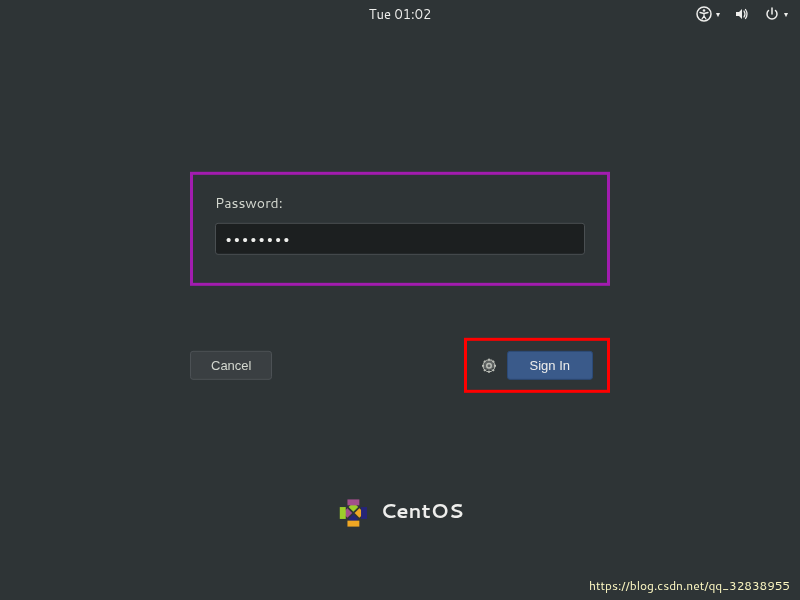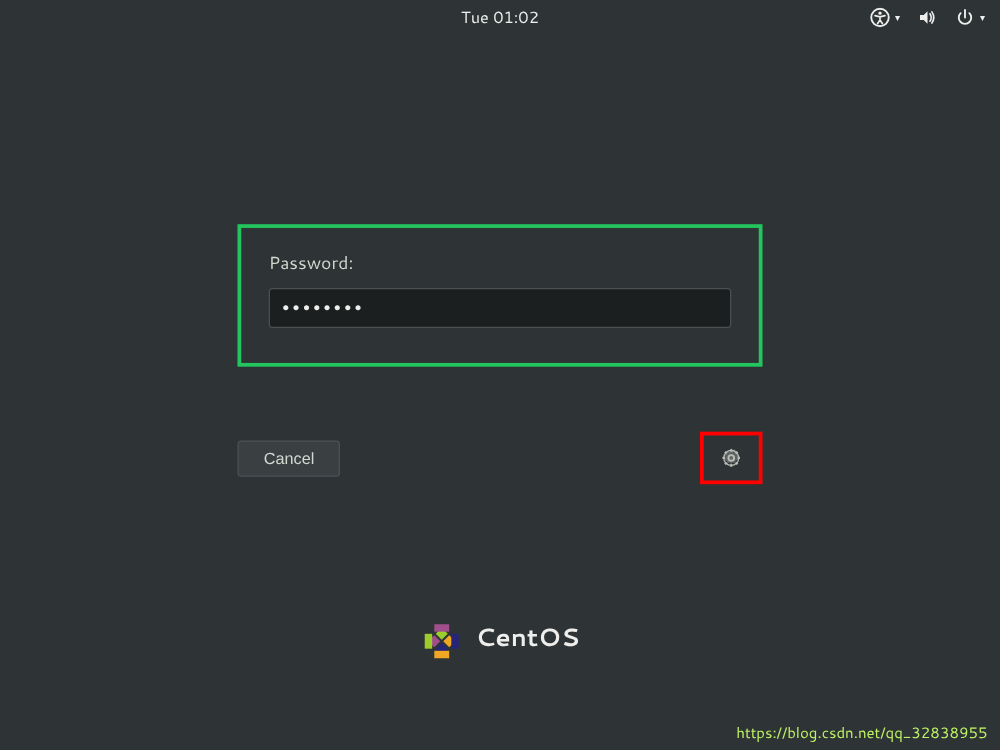--- a/index.html
+++ b/index.html
@@ -41,21 +41,21 @@
       font-size: 8px;
     }
     .login-area {
       position: absolute;
       left: 50%;
       top: 50%;
       transform: translate(-50%, -58%);
       width: 420px;
     }
     .password-box {
-      border: 3px solid #22c55e;
+      border: 3px solid #a21caf;
       padding: 18px 22px 28px 22px;
       margin-bottom: 52px;
     }
     .password-label {
       font-size: 14px;
       color: #d3d7cf;
       margin-bottom: 10px;
     }
     .password-input {
       width: 100%;
@@ -115,21 +115,21 @@
     .brand-text {
       font-size: 20px;
       font-weight: bold;
       color: #eeeeec;
     }
     .watermark {
       position: absolute;
       right: 10px;
       bottom: 6px;
       font-size: 12px;
-      color: #bef264;
+      color: #fef9c3;
     }
   </style>
 </head>
 <body>
 
 <div class="topbar">
   <div class="topbar-clock">Tue 01:02</div>
   <div class="topbar-right">
     <span class="topbar-icon">
       <svg width="16" height="16" viewBox="0 0 16 16" fill="currentColor">
@@ -173,20 +173,21 @@
               <line x1="8" y1="13" x2="8" y2="15"></line>
             <line x1="1" y1="8" x2="3" y2="8"></line>
               <line x1="13" y1="8" x2="15" y2="8"></line>
             <line x1="3" y1="3" x2="4.4" y2="4.4"></line>
               <line x1="11.6" y1="11.6" x2="13" y2="13"></line>
             <line x1="3" y1="13" x2="4.4" y2="11.6"></line>
               <line x1="11.6" y1="4.4" x2="13" y2="3"></line>
           </g>
         </svg>
       </span>
+      <button class="sign-in-button">Sign In</button>
     </div>
   </div>
 </div>
 
 <div class="branding">
   <svg width="34" height="34" viewBox="0 0 40 40">
     <g transform="translate(20,20)">
       <rect x="-9" y="-9" width="8" height="8" fill="#9ccd2a" transform="rotate(45)"></rect>
       <rect x="1" y="-9" width="8" height="8" fill="#efa724" transform="rotate(45)"></rect>
       <rect x="-9" y="1" width="8" height="8" fill="#a14f8c" transform="rotate(45)"></rect>

